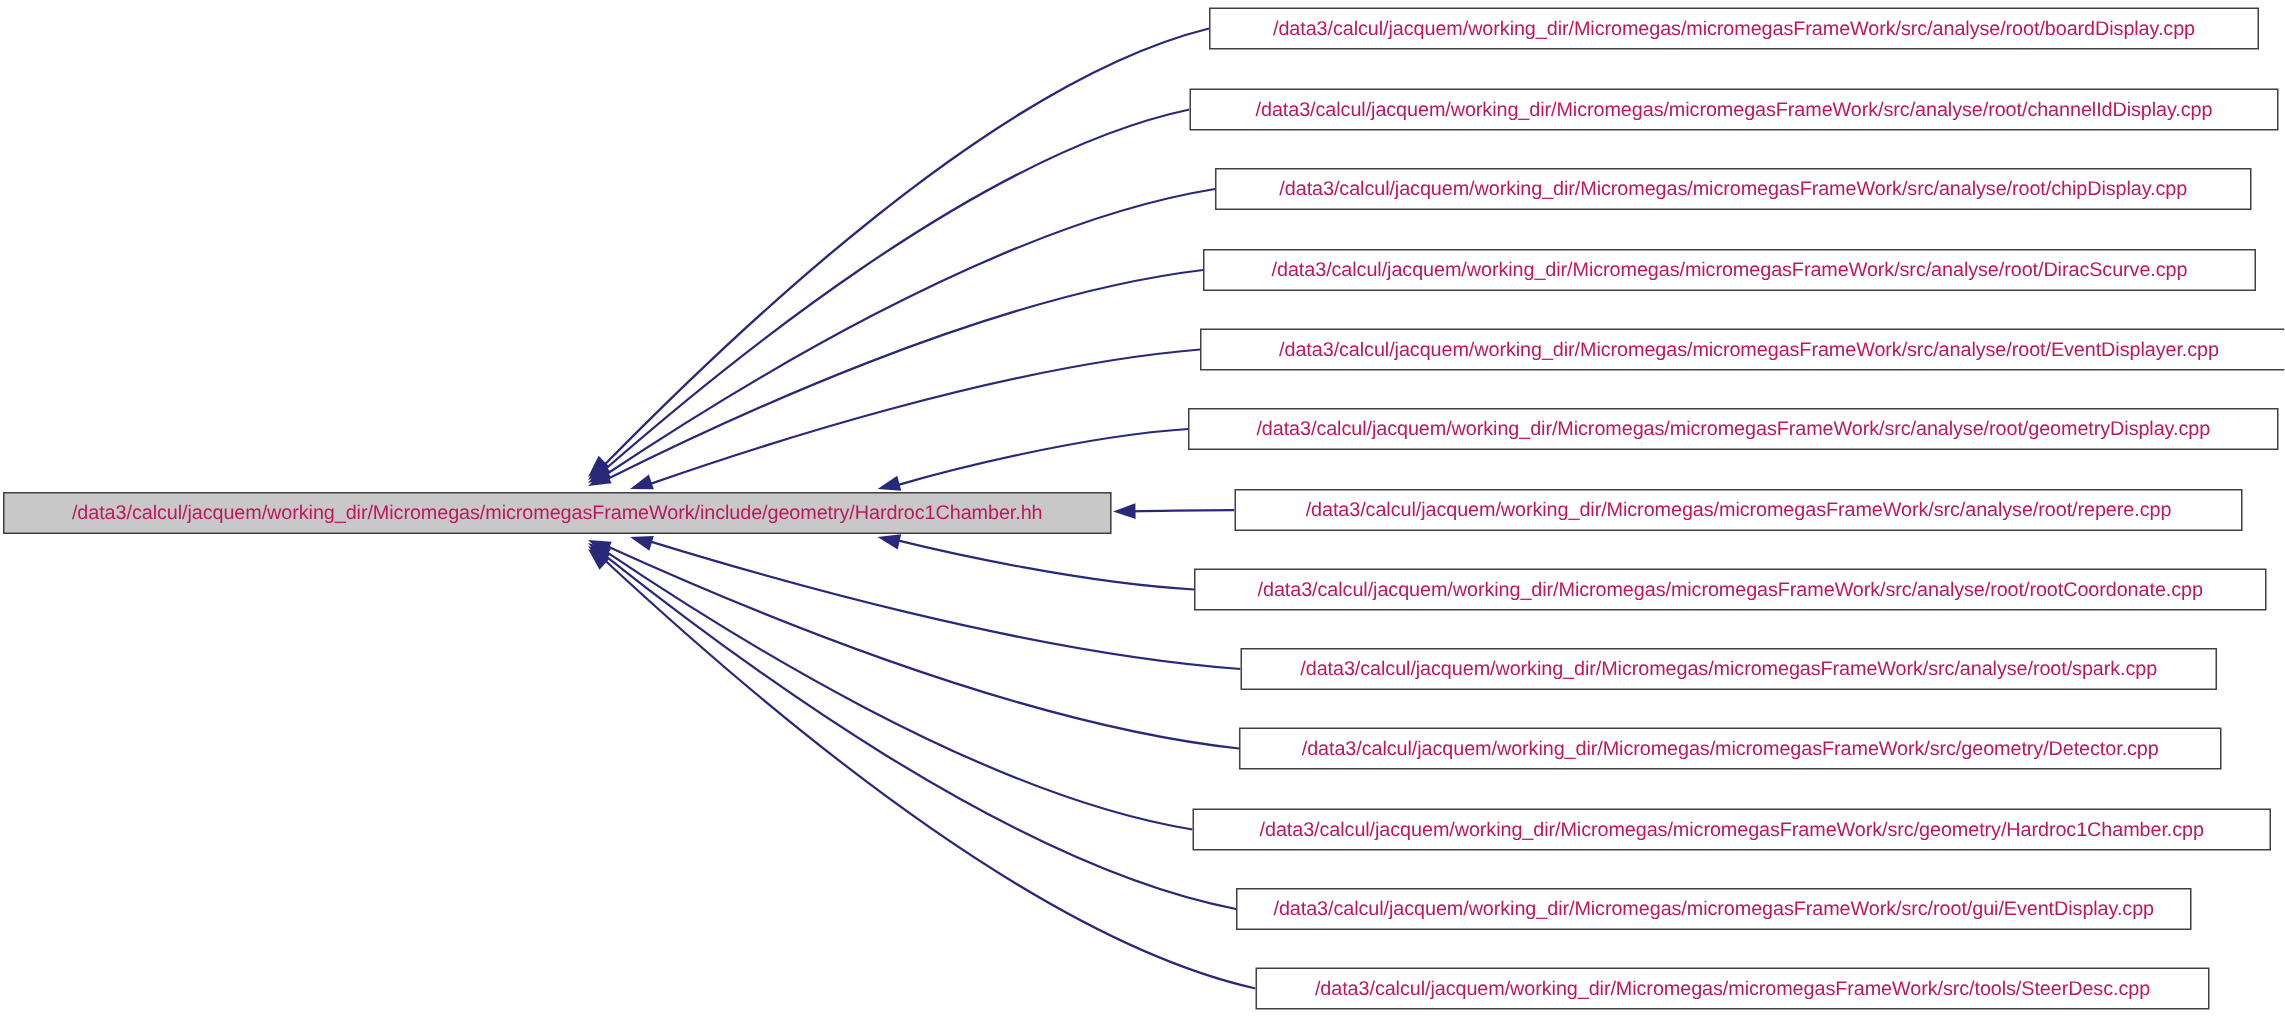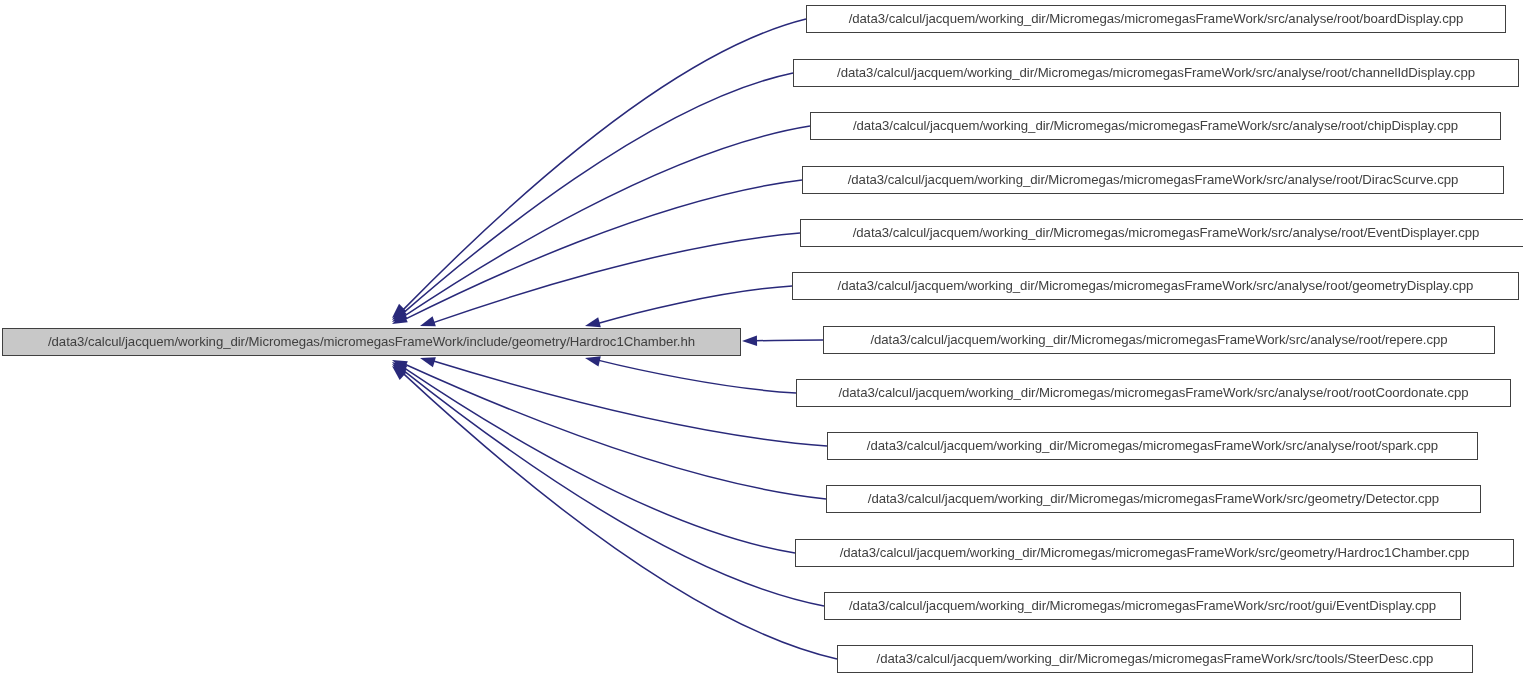--- a/index.html
+++ b/index.html
@@ -26,21 +26,21 @@
   }
   .node {
     position: absolute;
     box-sizing: border-box;
     display: flex;
     align-items: center;
     justify-content: center;
     white-space: nowrap;
     font-size: 13.2px;
     line-height: 1;
-    color: #404040;
+    color: #be185d;
     background: #ffffff;
     border: 1px solid #404040;
     letter-spacing: -0.05px;
     z-index: 2;
   }
   .node.central {
     background: #c8c8c8;
     border: 1px solid #404040;
   }
   .node .node-label {

